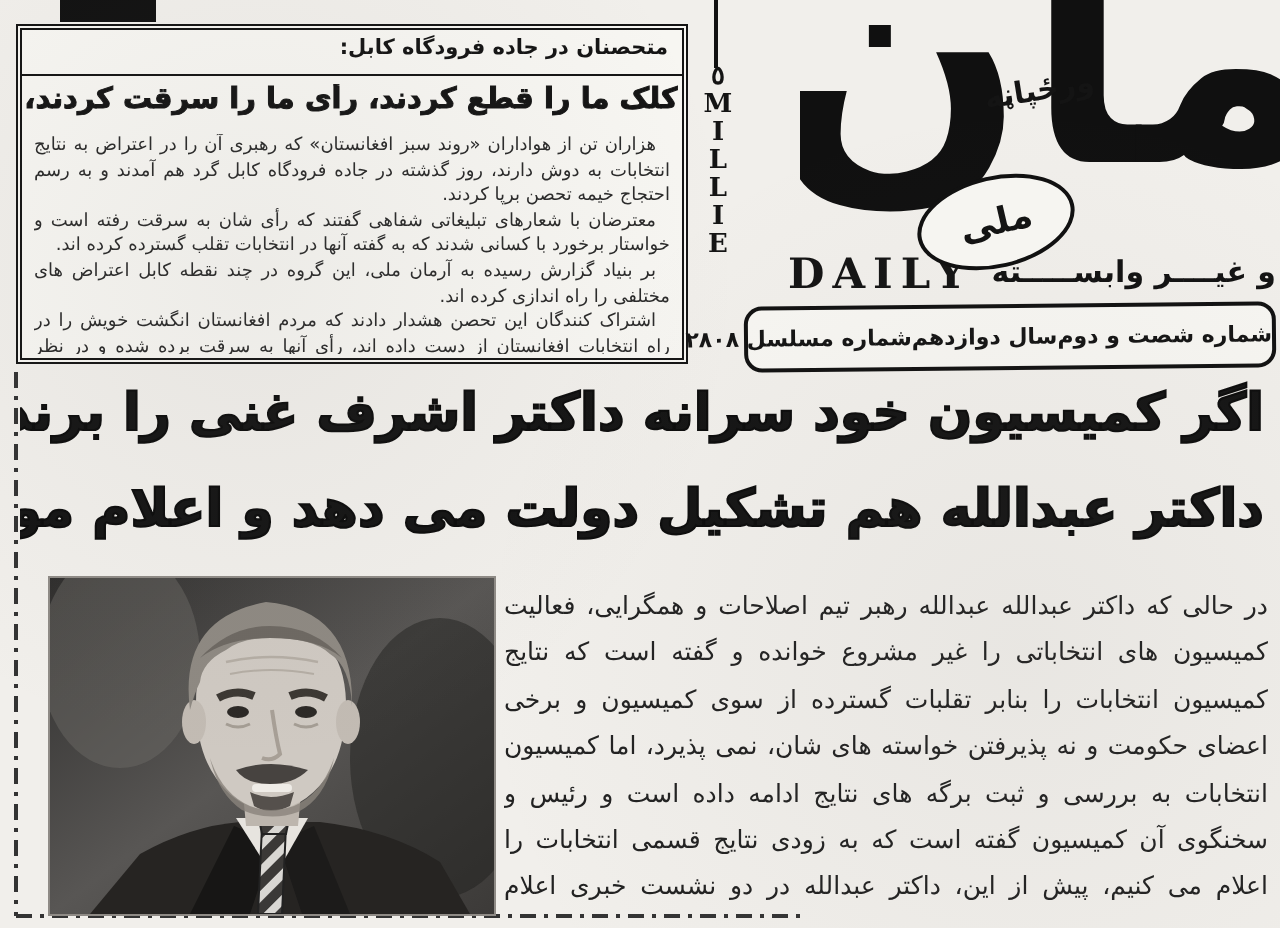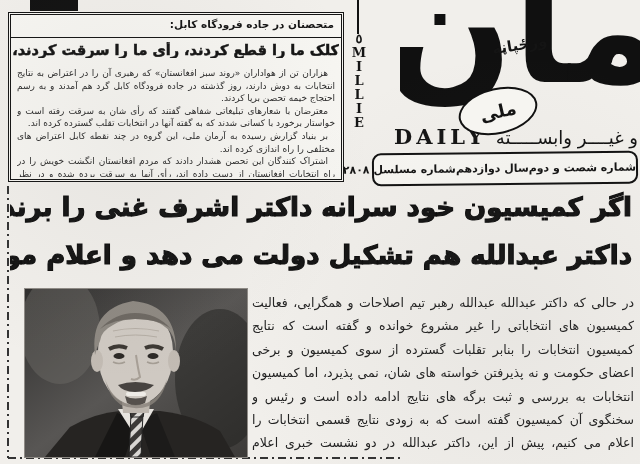--- a/index.html
+++ b/index.html
@@ -20,21 +20,21 @@
   .kicker-rule{position:absolute;top:22px;left:0;right:0;height:0;border-top:1.5px solid #141414;}
   .box-headline{position:absolute;top:27px;left:2px;right:2px;font-size:14.5px;font-weight:bold;text-align:center;direction:rtl;white-space:nowrap;overflow:hidden;-webkit-text-stroke:.5px #141414;}
   .box-body{position:absolute;top:52px;left:6px;right:6px;bottom:2px;font-size:9px;line-height:12.6px;text-align:justify;direction:rtl;color:#2a2a2a;overflow:hidden;}
   .box-body p{margin:0;text-indent:7px;}
 
   
   .calli-clip{left:400px;top:0;width:240px;height:150px;overflow:hidden;}
   .calli{position:absolute;right:-160px;top:-45px;font-size:150px;line-height:150px;font-weight:bold;direction:rtl;white-space:nowrap;color:#101010;}
   .pashto{left:492px;top:36px;font-size:15px;font-weight:bold;transform:rotate(-9deg);direction:rtl;z-index:3;}
   .milli-oval{left:458px;top:88px;width:76px;height:42px;border:2.5px solid #111;border-radius:50%;background:#f6f5f1;transform:rotate(-13deg);display:flex;align-items:center;justify-content:center;font-size:18px;font-weight:bold;z-index:3;}
-  .slogan{left:512px;top:127px;width:126px;font-size:18px;font-weight:normal;direction:rtl;white-space:nowrap;text-align:right;z-index:3;}
+  .slogan{left:512px;top:127px;width:126px;font-size:15px;font-weight:bold;direction:rtl;white-space:nowrap;text-align:right;z-index:3;}
 
   .pole{left:357px;top:0;width:2px;height:34px;background:#111;}
   .vstrip{left:346px;top:32px;width:26px;text-align:center;font-family:"DejaVu Serif",serif;font-weight:bold;}
   .vstrip span{display:block;font-size:13px;line-height:14px;}
   .vbullet{font-size:14px;line-height:16px;display:block;}
   .daily{left:394px;top:124px;font-family:"DejaVu Serif",serif;font-weight:bold;font-size:21px;letter-spacing:4px;}
 
   .issue-box{left:372px;top:152px;width:262px;height:29px;border:2.5px solid #111;border-radius:9px;background:#f7f6f2;display:flex;direction:rtl;align-items:center;justify-content:space-around;font-size:11px;font-weight:bold;transform:rotate(-.6deg);}
   .issue-box span{white-space:nowrap;}
 

